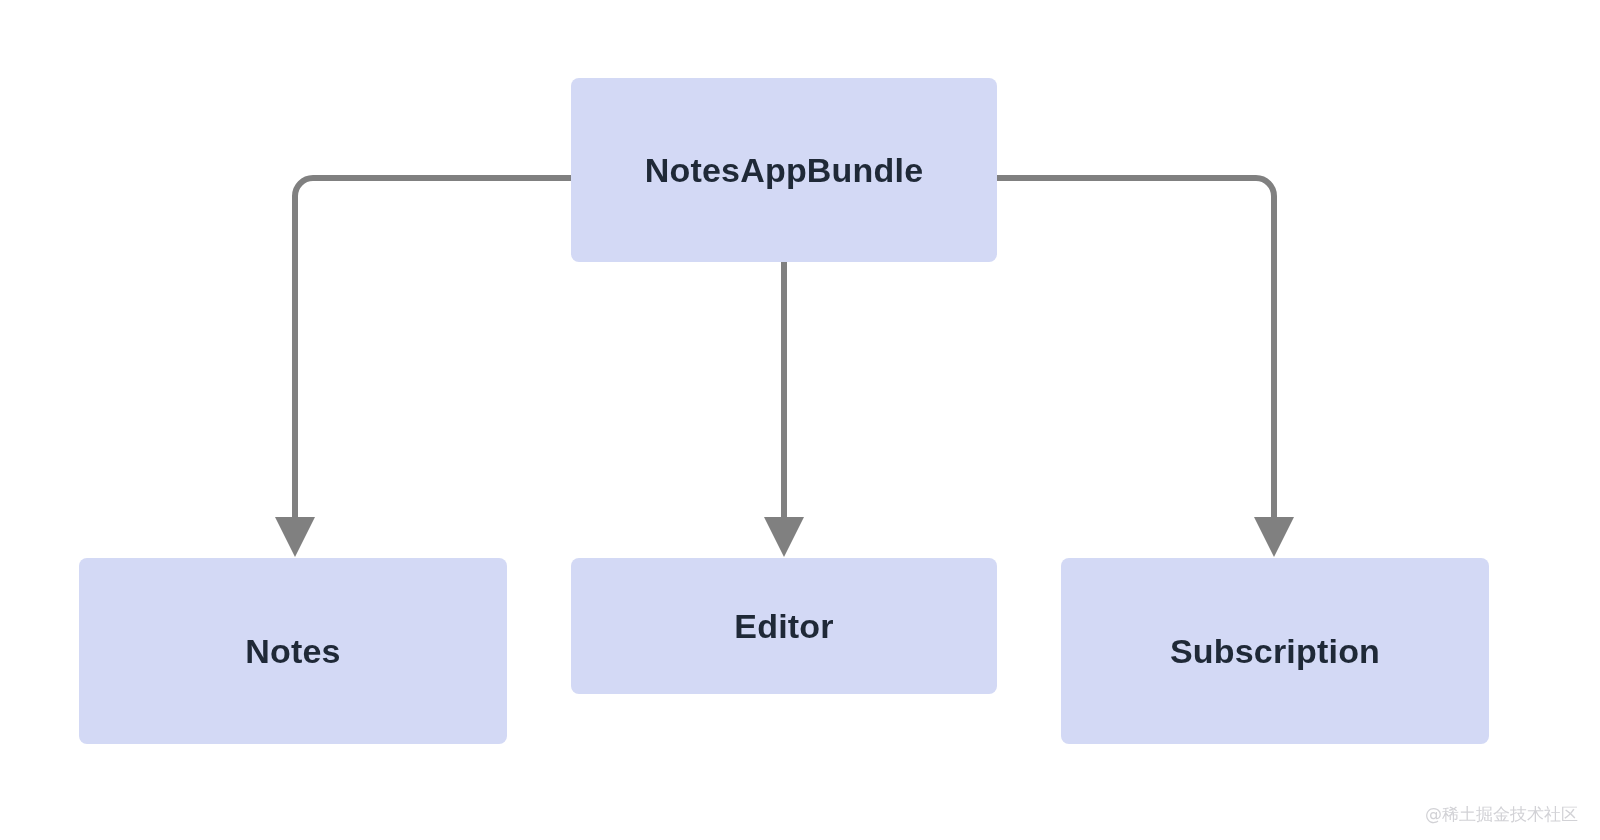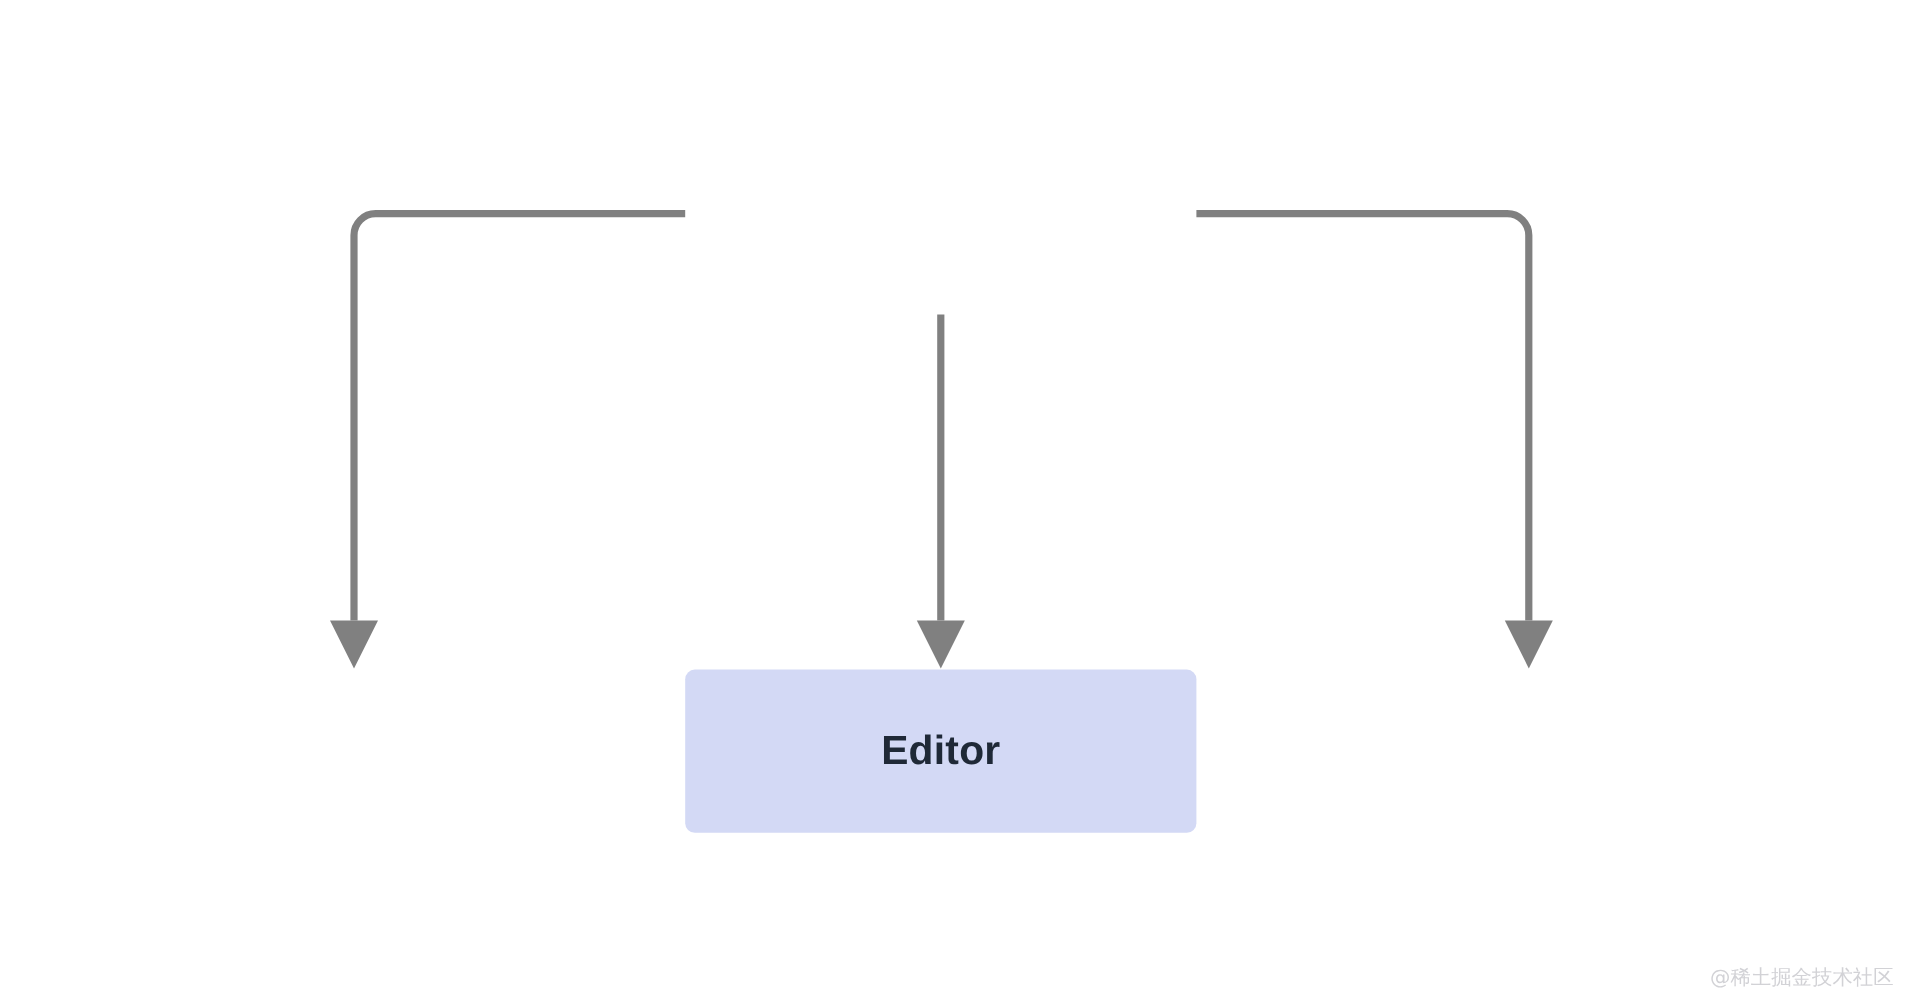--- a/index.html
+++ b/index.html
@@ -96,22 +96,31 @@
     <path d="M 571 178 L 313 178 A 18 18 0 0 0 295 196 L 295 517" fill="none" stroke="#808080" stroke-width="6" stroke-linecap="butt"></path>
     <polygon points="275,517 315,517 295,557" fill="#808080"></polygon>
 
     <path d="M 784 262 L 784 517" fill="none" stroke="#808080" stroke-width="6" stroke-linecap="butt"></path>
     <polygon points="764,517 804,517 784,557" fill="#808080"></polygon>
 
     <path d="M 997 178 L 1256 178 A 18 18 0 0 1 1274 196 L 1274 517" fill="none" stroke="#808080" stroke-width="6" stroke-linecap="butt"></path>
     <polygon points="1254,517 1294,517 1274,557" fill="#808080"></polygon>
   </svg>
 
+  <div class="node" id="node-root">
+    <span class="node-label">NotesAppBundle</span>
+  </div>
 
+  <div class="node" id="node-notes">
+    <span class="node-label">Notes</span>
+  </div>
 
   <div class="node" id="node-editor">
     <span class="node-label">Editor</span>
   </div>
 
+  <div class="node" id="node-subscription">
+    <span class="node-label">Subscription</span>
+  </div>
 
   <div id="watermark">@稀土掘金技术社区</div>
 
 </div>
 
 </body></html>

